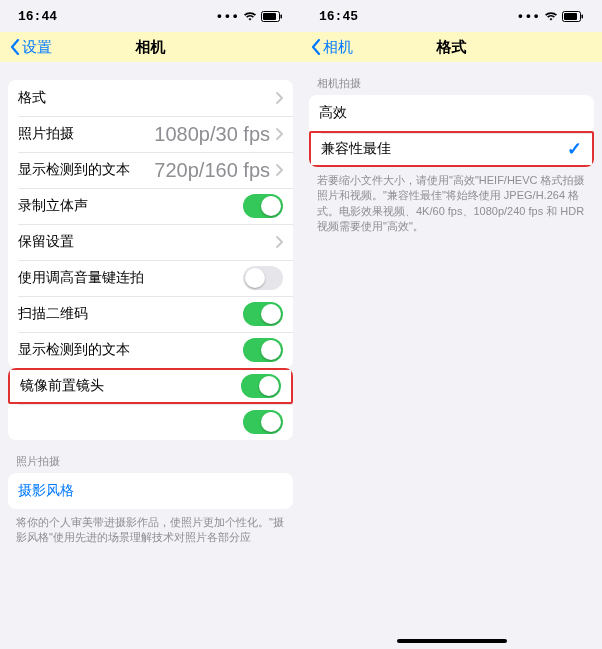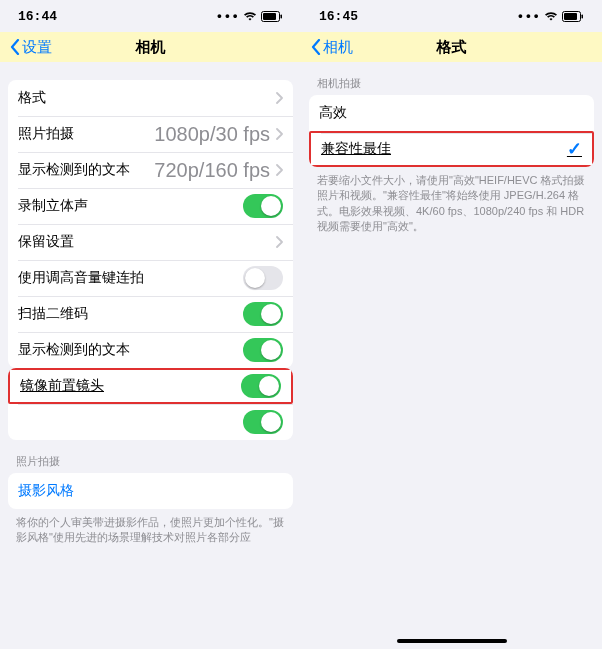--- a/index.html
+++ b/index.html
@@ -22,21 +22,21 @@
     .row-value { font-size:20px; color:#8e8e93; margin-right:6px; }
     .link { color:#007aff; }
     .chevron svg{ display:block; }
     .toggle { width:40px; height:24px; border-radius:12px; position:relative; }
     .toggle.on { background:#34c759; }
     .toggle.off{ background:#e5e5ea; }
     .toggle .knob{ position:absolute; top:2px; width:20px; height:20px; background:#fff; border-radius:50%; box-shadow:0 1px 2px rgba(0,0,0,.3); }
     .toggle.on .knob{ right:2px; }
     .toggle.off .knob{ left:2px; }
     .footer-text{ font-size:11px; color:#8e8e93; padding:6px 16px 0 16px; line-height:1.4; }
-    .hl-red{ border:2px solid #e03030; border-radius:2px;text-decoration:underline; }
+    .hl-red{ border:2px solid #e03030; border-radius:2px; }
     .home-indicator{ position:absolute; bottom:6px; left:50%; transform:translateX(-50%); width:110px; height:4px; background:#000; border-radius:2px; }
     .check{ color:#007aff; font-size:18px; font-weight:600; }
     .battery{ display:inline-flex; align-items:center; }
   </style>
 </head>
 <body>
 
 <div class="wrap">
 
   <div class="phone">

